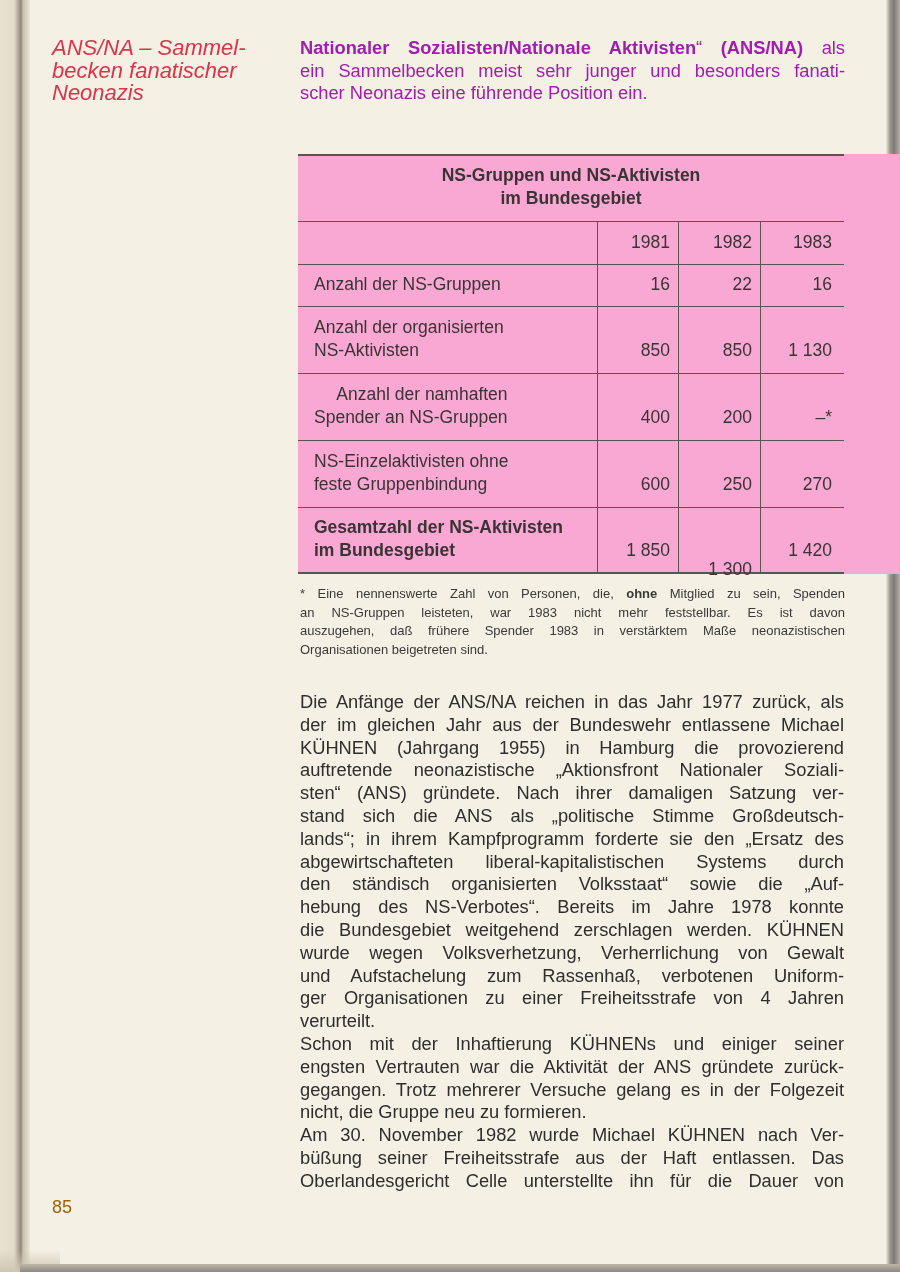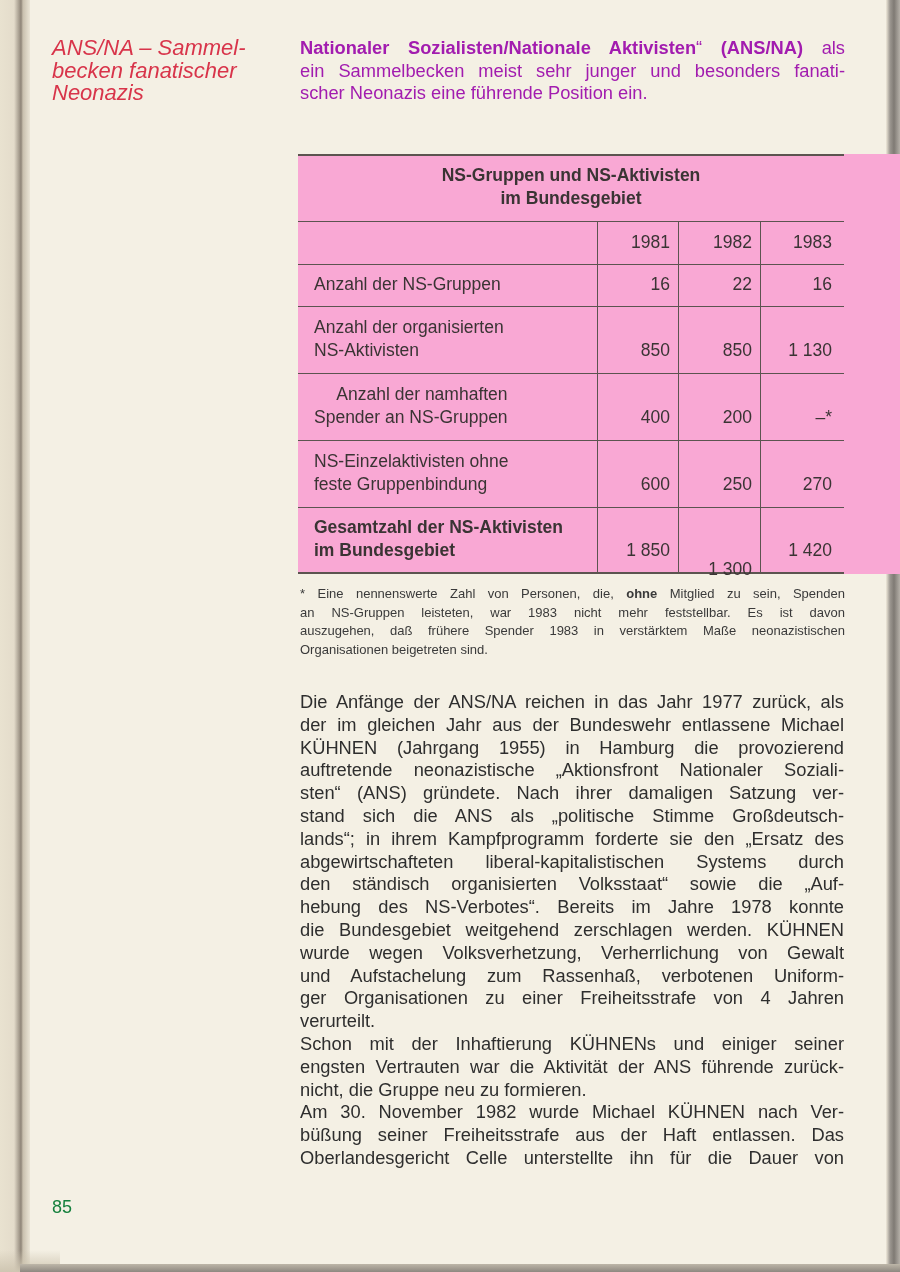--- a/index.html
+++ b/index.html
@@ -65,21 +65,21 @@
   .footnote .line { display: block; white-space: nowrap; text-align: justify; text-align-last: justify; }
   .footnote .line.last { text-align-last: left; }
 
   .body-text {
     position: absolute; left: 300px; top: 691px; width: 544px;
     font-size: 18.3px; line-height: 22.8px; color: #2e2e2e;
   }
   .body-text .line { display: block; white-space: nowrap; text-align: justify; text-align-last: justify; }
   .body-text .line.last { text-align-last: left; }
   .page-number {
-    position: absolute; left: 52px; top: 1197px; font-size: 18px; color: #15803d;
+    position: absolute; left: 52px; top: 1197px; font-size: 18px; color: #a16207;
   }
 </style>
 </head>
 <body>
 
 <div class="binding-shadow"></div>
 <div class="binding-bottom"></div>
 <div class="right-edge"></div>
 <div class="bottom-edge"></div>
 
@@ -176,21 +176,22 @@
     <span class="line">den ständisch organisierten Volksstaat“ sowie die „Auf-</span>
     <span class="line">hebung des NS-Verbotes“. Bereits im Jahre 1978 konnte</span>
     <span class="line">die Bundesgebiet weitgehend zerschlagen werden. KÜHNEN</span>
     <span class="line">wurde wegen Volksverhetzung, Verherrlichung von Gewalt</span>
     <span class="line">und Aufstachelung zum Rassenhaß, verbotenen Uniform-</span>
     <span class="line">ger Organisationen zu einer Freiheitsstrafe von 4 Jahren</span>
     <span class="line last">verurteilt.</span>
   </div>
   <div>
     <span class="line">Schon mit der Inhaftierung KÜHNENs und einiger seiner</span>
-    <span class="line">engsten Vertrauten war die Aktivität der ANS führende zurück-</span>
+    <span class="line">engsten Vertrauten war die Aktivität der ANS gründete zurück-</span>
+    <span class="line">gegangen. Trotz mehrerer Versuche gelang es in der Folgezeit</span>
     <span class="line last">nicht, die Gruppe neu zu formieren.</span>
   </div>
   <div>
     <span class="line">Am 30. November 1982 wurde Michael KÜHNEN nach Ver-</span>
     <span class="line">büßung seiner Freiheitsstrafe aus der Haft entlassen. Das</span>
     <span class="line">Oberlandesgericht Celle unterstellte ihn für die Dauer von</span>
   </div>
 </div>
 
 <div class="page-number">85</div>

